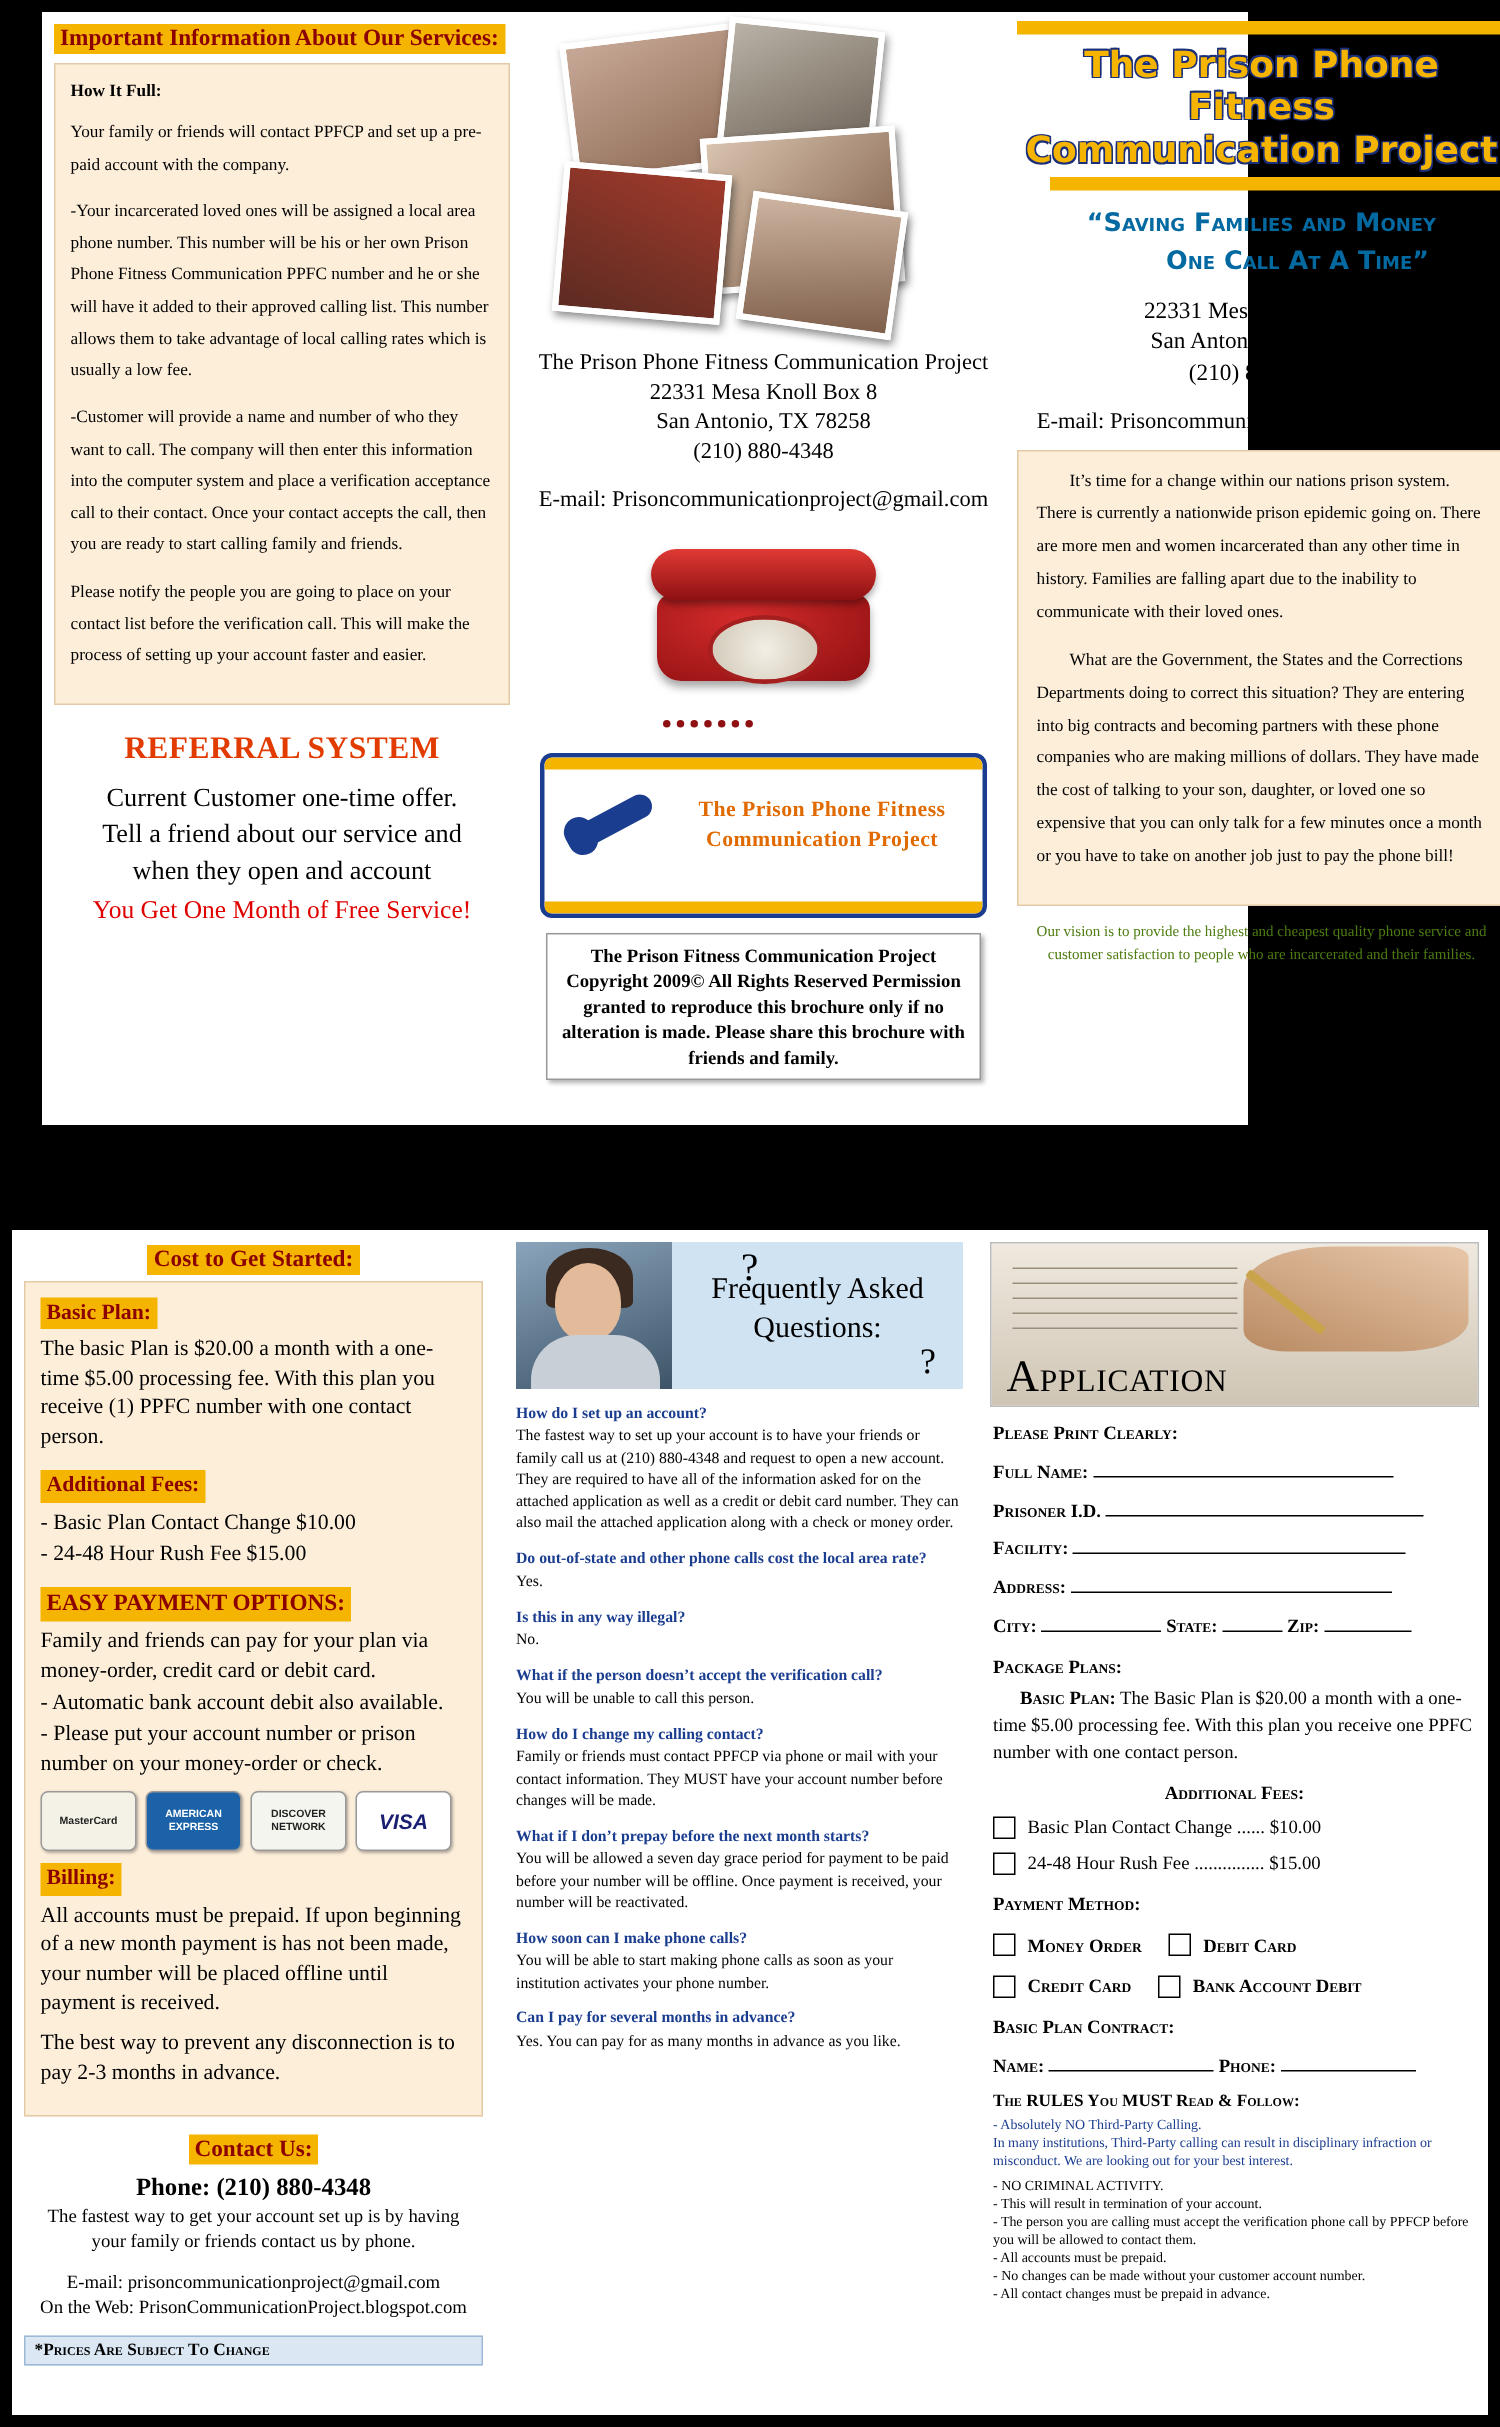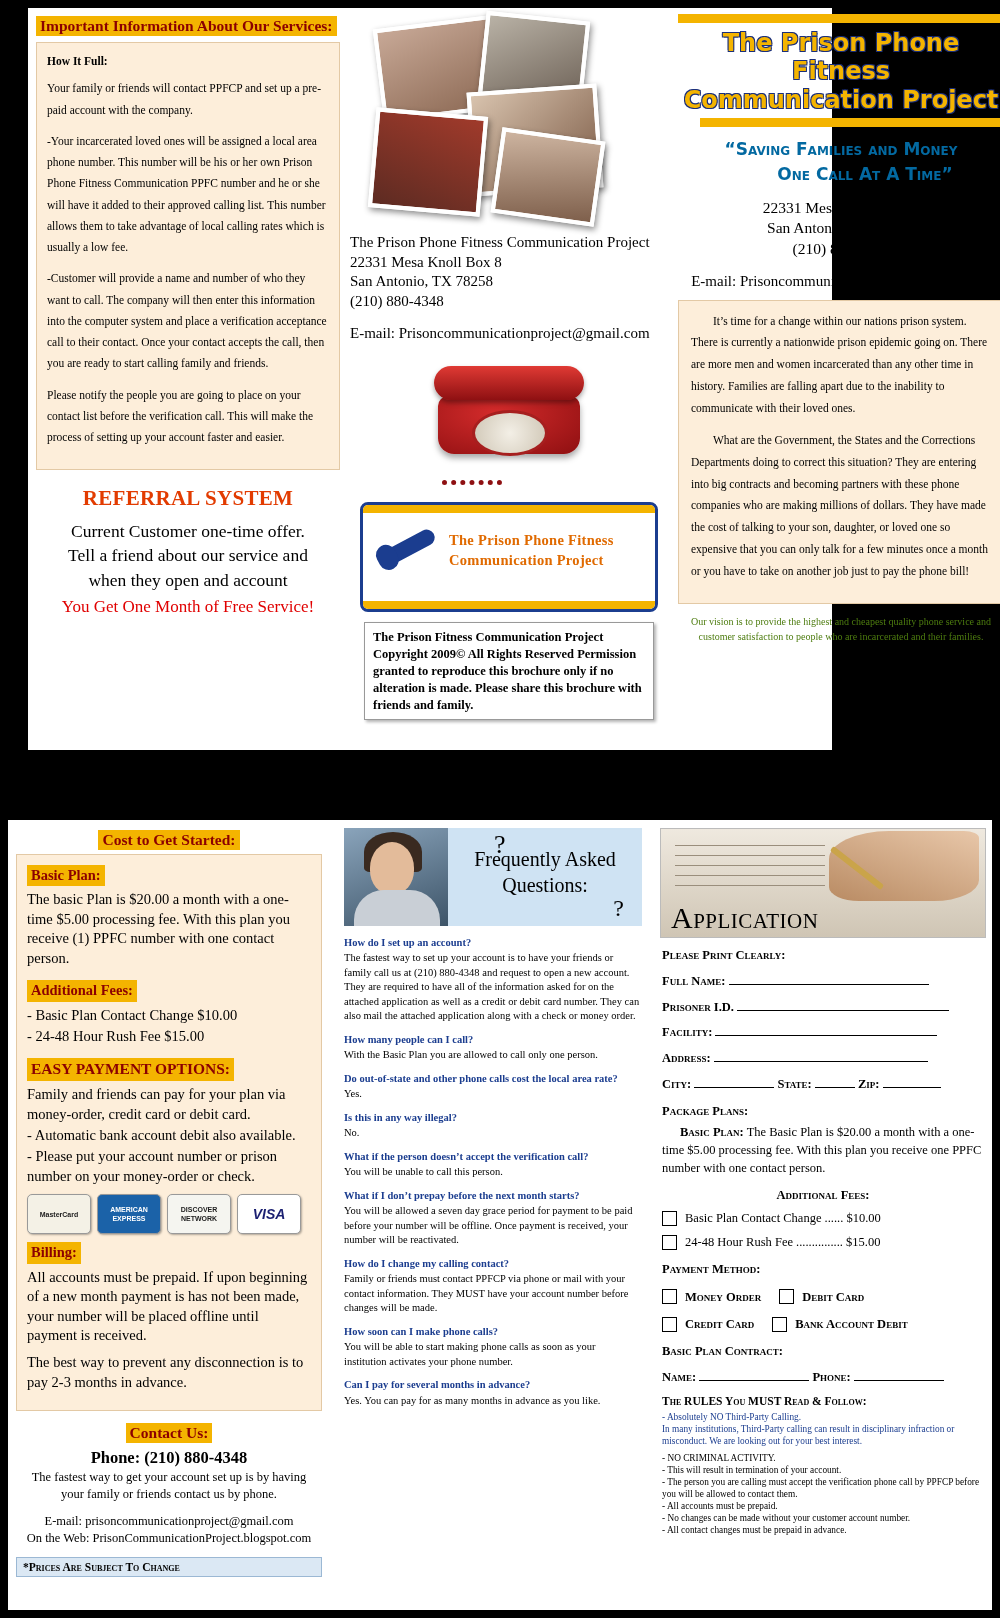--- a/index.html
+++ b/index.html
@@ -15,21 +15,21 @@
   .a-left .hdr-wrap{text-align:left;padding:8px 0 4px 8px;}
   .cream{background:#fdeeda;border:1px solid #e3c9a5;}
   .a-box1{margin:2px 8px 0 8px;padding:8px 10px 10px 10px;font-size:11.5px;line-height:1.85;}
   .a-box1 .lead{font-weight:bold;margin-bottom:6px;}
   .a-box1 p{margin:0 0 10px 0;}
   .referral-title{color:#e23b00;font-weight:bold;font-size:21px;text-align:center;margin:16px 0 8px 0;letter-spacing:.3px;}
   .referral-body{text-align:center;font-size:17.5px;line-height:1.42;}
   .referral-free{color:#e00000;font-size:17px;margin-top:2px;}
 
   
-  .a-mid{left:322px;top:0;width:318px;}
+  .a-mid{left:322px;top:0;width:318px;text-align:center;}
   .photos{position:relative;height:215px;margin-top:6px;}
   .ph{position:absolute;background:#fff;border:4px solid #fff;box-shadow:2px 3px 6px rgba(0,0,0,.45);overflow:hidden;}
   .ph1{left:28px;top:8px;width:110px;height:86px;transform:rotate(-7deg);}
   .ph2{left:132px;top:2px;width:96px;height:78px;transform:rotate(6deg);}
   .ph3{left:120px;top:74px;width:122px;height:96px;transform:rotate(-4deg);}
   .ph4{left:22px;top:98px;width:104px;height:92px;transform:rotate(5deg);}
   .ph5{left:146px;top:120px;width:96px;height:78px;transform:rotate(8deg);}
   .skin{background:linear-gradient(160deg,#c7a896,#8d6a55);width:100%;height:100%;}
   .skin2{background:linear-gradient(150deg,#b9b2a6,#6e6257);width:100%;height:100%;}
   .skin3{background:linear-gradient(140deg,#d8c3ae,#7c5b46);width:100%;height:100%;}
@@ -269,42 +269,38 @@
         <div>Frequently Asked</div>
         <div>Questions:</div>
       </div>
     </div>
     <div class="faq-list">
       <div>
           <div class="faq-q">How do I set up an account?</div>
           <div class="faq-a">The fastest way to set up your account is to have your friends or family call us at (210) 880-4348 and request to open a new account. They are required to have all of the information asked for on the attached application as well as a credit or debit card number. They can also mail the attached application along with a check or money order.</div>
         </div>
       <div>
-          <div class="faq-q">How many people can I call?</div>
-          <div class="faq-a">With the Basic Plan you are allowed to call only one person.</div>
-        </div>
-      <div>
           <div class="faq-q">Do out-of-state and other phone calls cost the local area rate?</div>
           <div class="faq-a">Yes.</div>
         </div>
       <div>
           <div class="faq-q">Is this in any way illegal?</div>
           <div class="faq-a">No.</div>
         </div>
       <div>
           <div class="faq-q">What if the person doesn’t accept the verification call?</div>
           <div class="faq-a">You will be unable to call this person.</div>
         </div>
       <div>
+          <div class="faq-q">How do I change my calling contact?</div>
+          <div class="faq-a">Family or friends must contact PPFCP via phone or mail with your contact information. They MUST have your account number before changes will be made.</div>
+        </div>
+      <div>
           <div class="faq-q">What if I don’t prepay before the next month starts?</div>
           <div class="faq-a">You will be allowed a seven day grace period for payment to be paid before your number will be offline. Once payment is received, your number will be reactivated.</div>
-        </div>
-      <div>
-          <div class="faq-q">How do I change my calling contact?</div>
-          <div class="faq-a">Family or friends must contact PPFCP via phone or mail with your contact information. They MUST have your account number before changes will be made.</div>
         </div>
       <div>
           <div class="faq-q">How soon can I make phone calls?</div>
           <div class="faq-a">You will be able to start making phone calls as soon as your institution activates your phone number.</div>
         </div>
       <div>
           <div class="faq-q">Can I pay for several months in advance?</div>
           <div class="faq-a">Yes. You can pay for as many months in advance as you like.</div>
         </div>
     </div>

